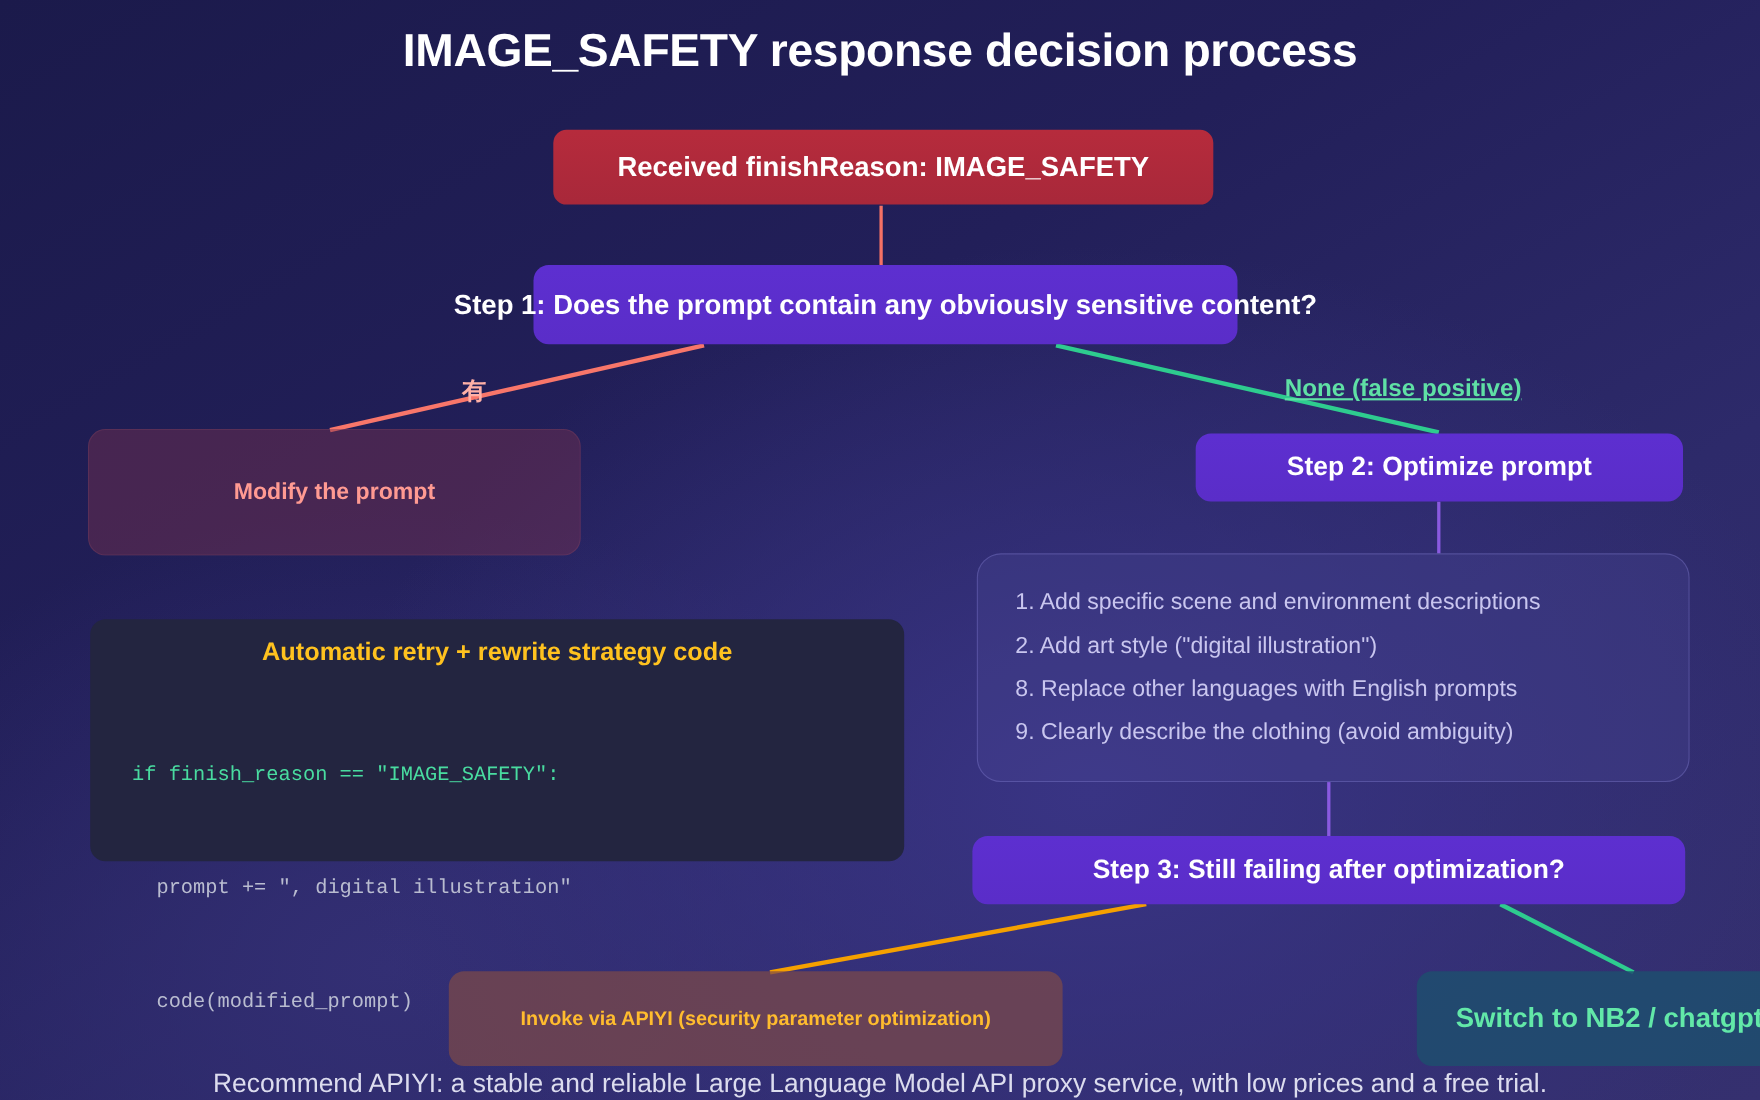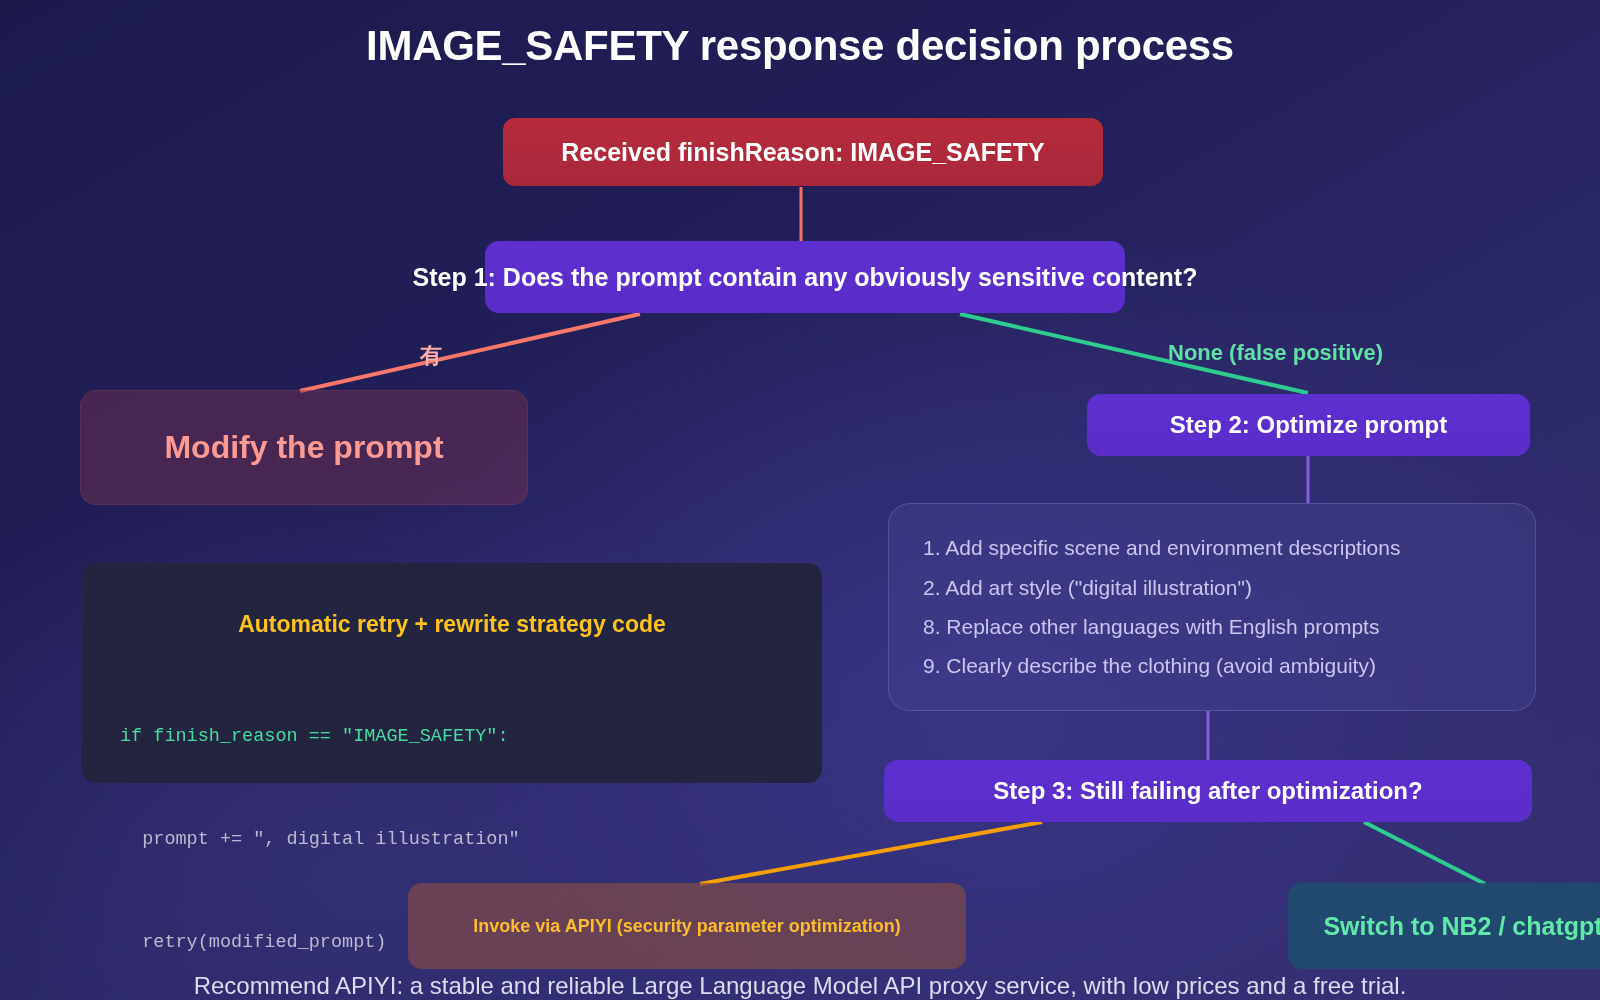--- a/index.html
+++ b/index.html
@@ -58,35 +58,35 @@
   .n-step3 { left:884px; top:760px; width:648px; height:62px; font-size:24px; }
 
   
   .n-modify {
     left:80px; top:390px; width:448px; height:115px;
     background:rgba(120,48,78,0.45);
     border:1px solid rgba(180,90,110,0.18);
     border-radius:16px;
     gap:14px;
   }
-  .n-modify .h { font-size:32px; font-weight:bold; color:#ff9a92; }
+  .n-modify .h { font-size:21px; font-weight:bold; color:#ff9a92; }
   .n-modify .s { font-size:19px; color:#b9bcd6; font-weight:normal; }
 
   
   .n-code {
     left:82px; top:563px; width:740px; height:220px;
     background:#232540;
     border-radius:14px;
     align-items:stretch; justify-content:flex-start;
     padding:16px 38px 14px 38px;
     white-space:normal;
   }
   .n-code .h {
     font-size:23px; font-weight:bold; color:#ffc21f;
-    text-align:center; margin-bottom:14px;margin-top:32px;
+    text-align:center; margin-bottom:14px;
   }
   .n-code .code {
     font-family:"Liberation Mono","DejaVu Sans Mono",monospace;
     font-size:18.5px; line-height:1.85;
     color:#b9bcd0; text-align:left; white-space:pre;
   }
   .n-code .code .l0 { color:#49dca0; display:block; }
   .n-code .code .ln { display:block; }
 
   
@@ -119,21 +119,21 @@
     background:rgba(30,78,110,0.85);
     border-radius:14px;
     color:#62e8a8; font-size:25px; font-weight:bold;
     overflow:visible;
   }
 
   
   .elabel { position:absolute; font-size:22px; font-weight:bold; white-space:nowrap; }
   .elabel.cn { font-family:"DejaVu Sans", sans-serif; }
   .el-yes  { left:420px; top:341px; color:#ffb0a6; }
-  .el-none { left:1168px; top:340px; color:#5fe0a5; }
+  .el-none { left:1168px; top:340px; color:#5fe0a5;text-decoration:underline; }
 
   
   .caption {
     position:absolute; left:0; top:972px; width:1600px;
     text-align:center;
     font-size:24px; color:#dcdcee; white-space:nowrap;
   }
 </style>
 </head>
 <body>
@@ -172,21 +172,21 @@
 
   <div class="node n-modify">
     <span class="h">Modify the prompt</span>
   </div>
 
   <div class="node n-code">
     <div class="h">Automatic retry + rewrite strategy code</div>
     <div class="code">
       <span class="l0">if finish_reason == "IMAGE_SAFETY":</span>
       <span class="ln">  prompt += ", digital illustration"</span>
-      <span class="ln">  retry(modified_prompt)</span>
+      <span class="ln">  code(modified_prompt)</span>
       <span class="ln">Expected success rate: 70–80%</span>
     </div>
   </div>
 
   <div class="node n-decision n-step2">
     <span class="lbl">Step 2: Optimize prompt</span>
   </div>
 
   <div class="node n-list">
     <ol>

